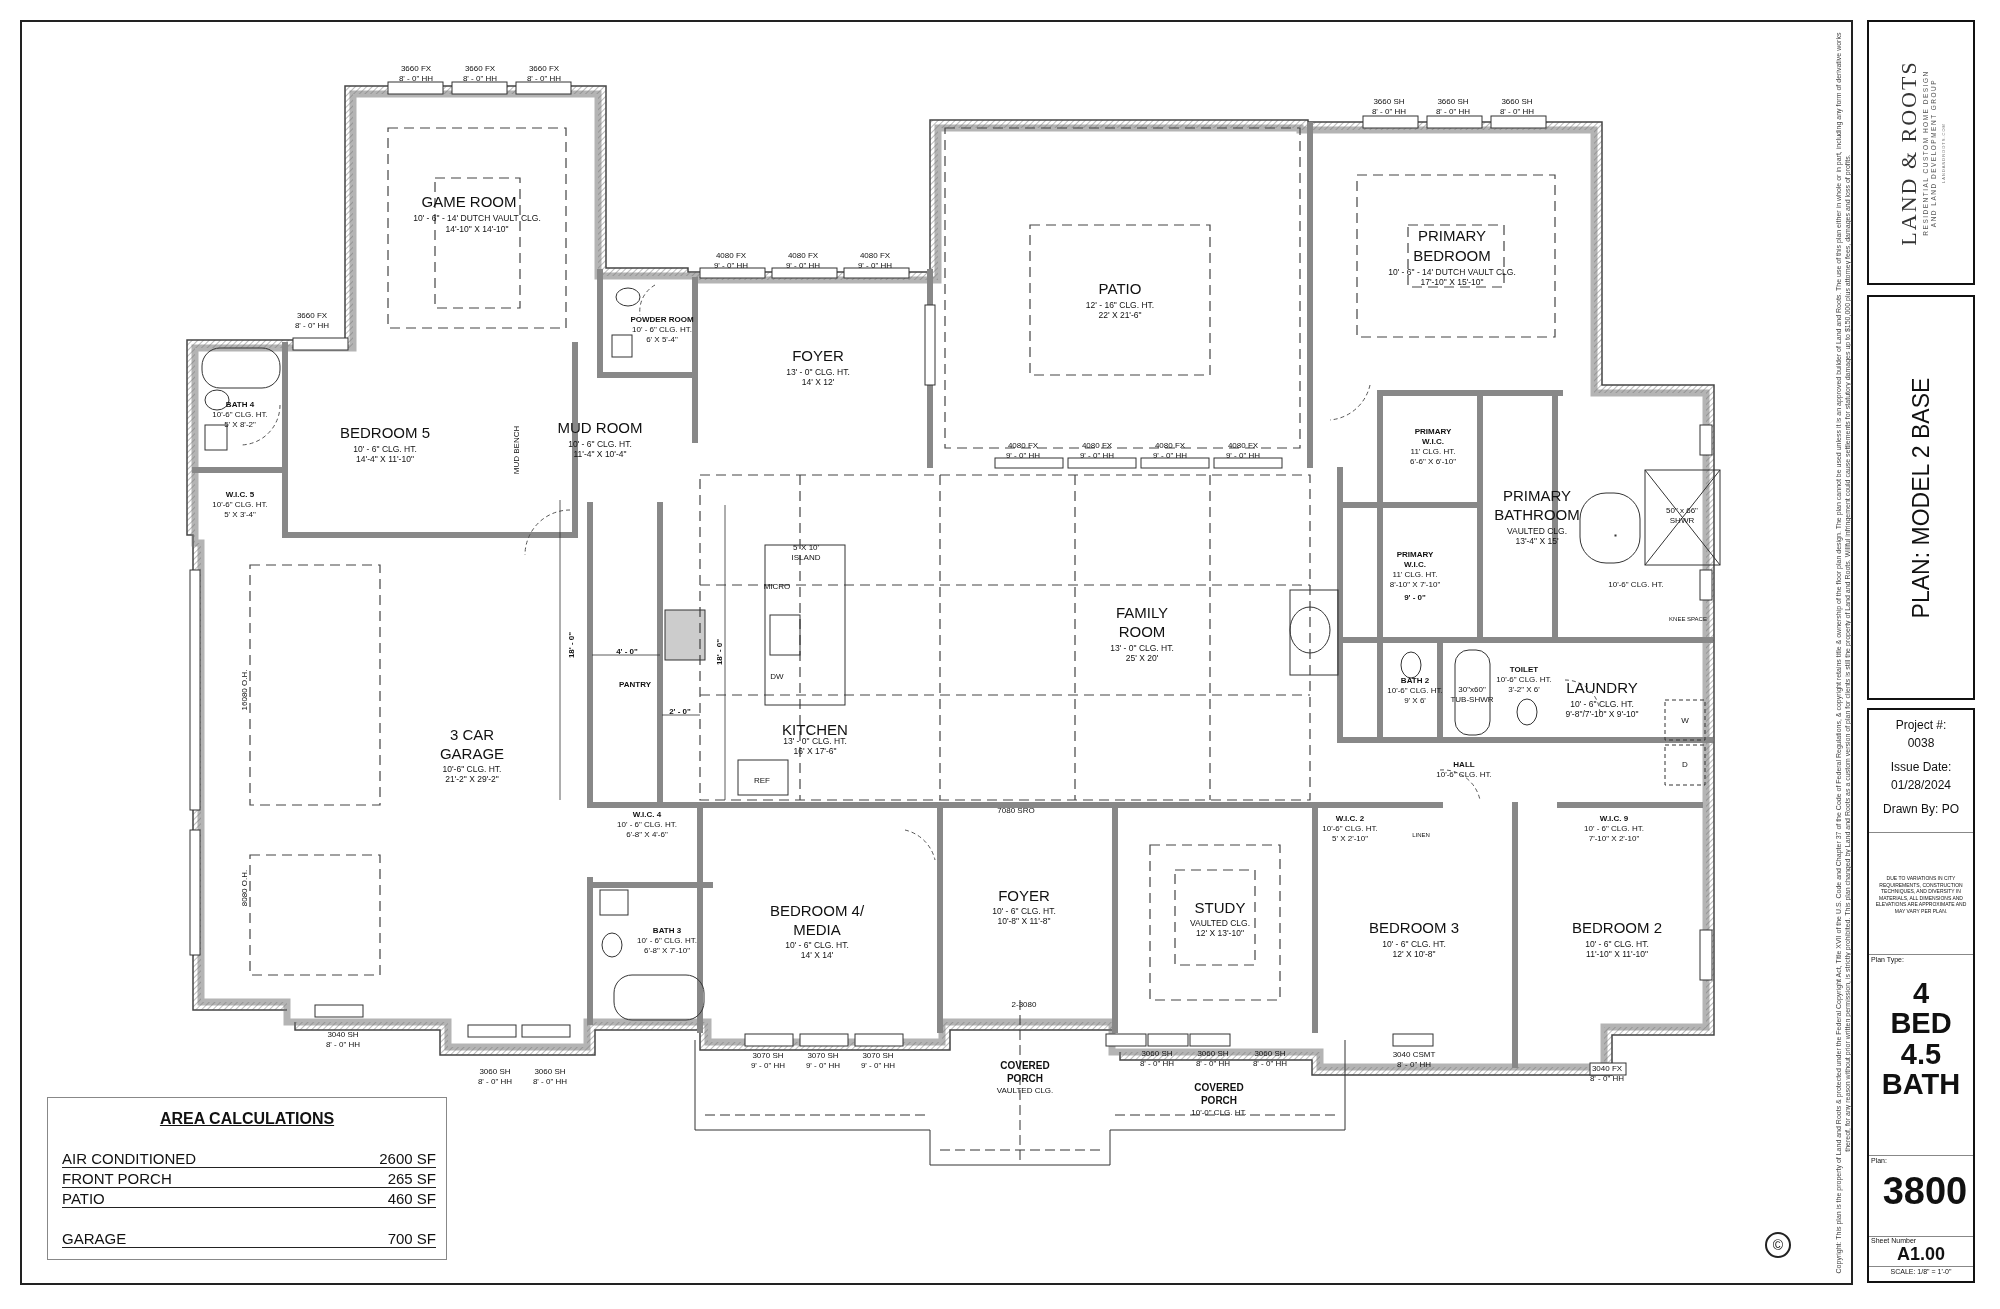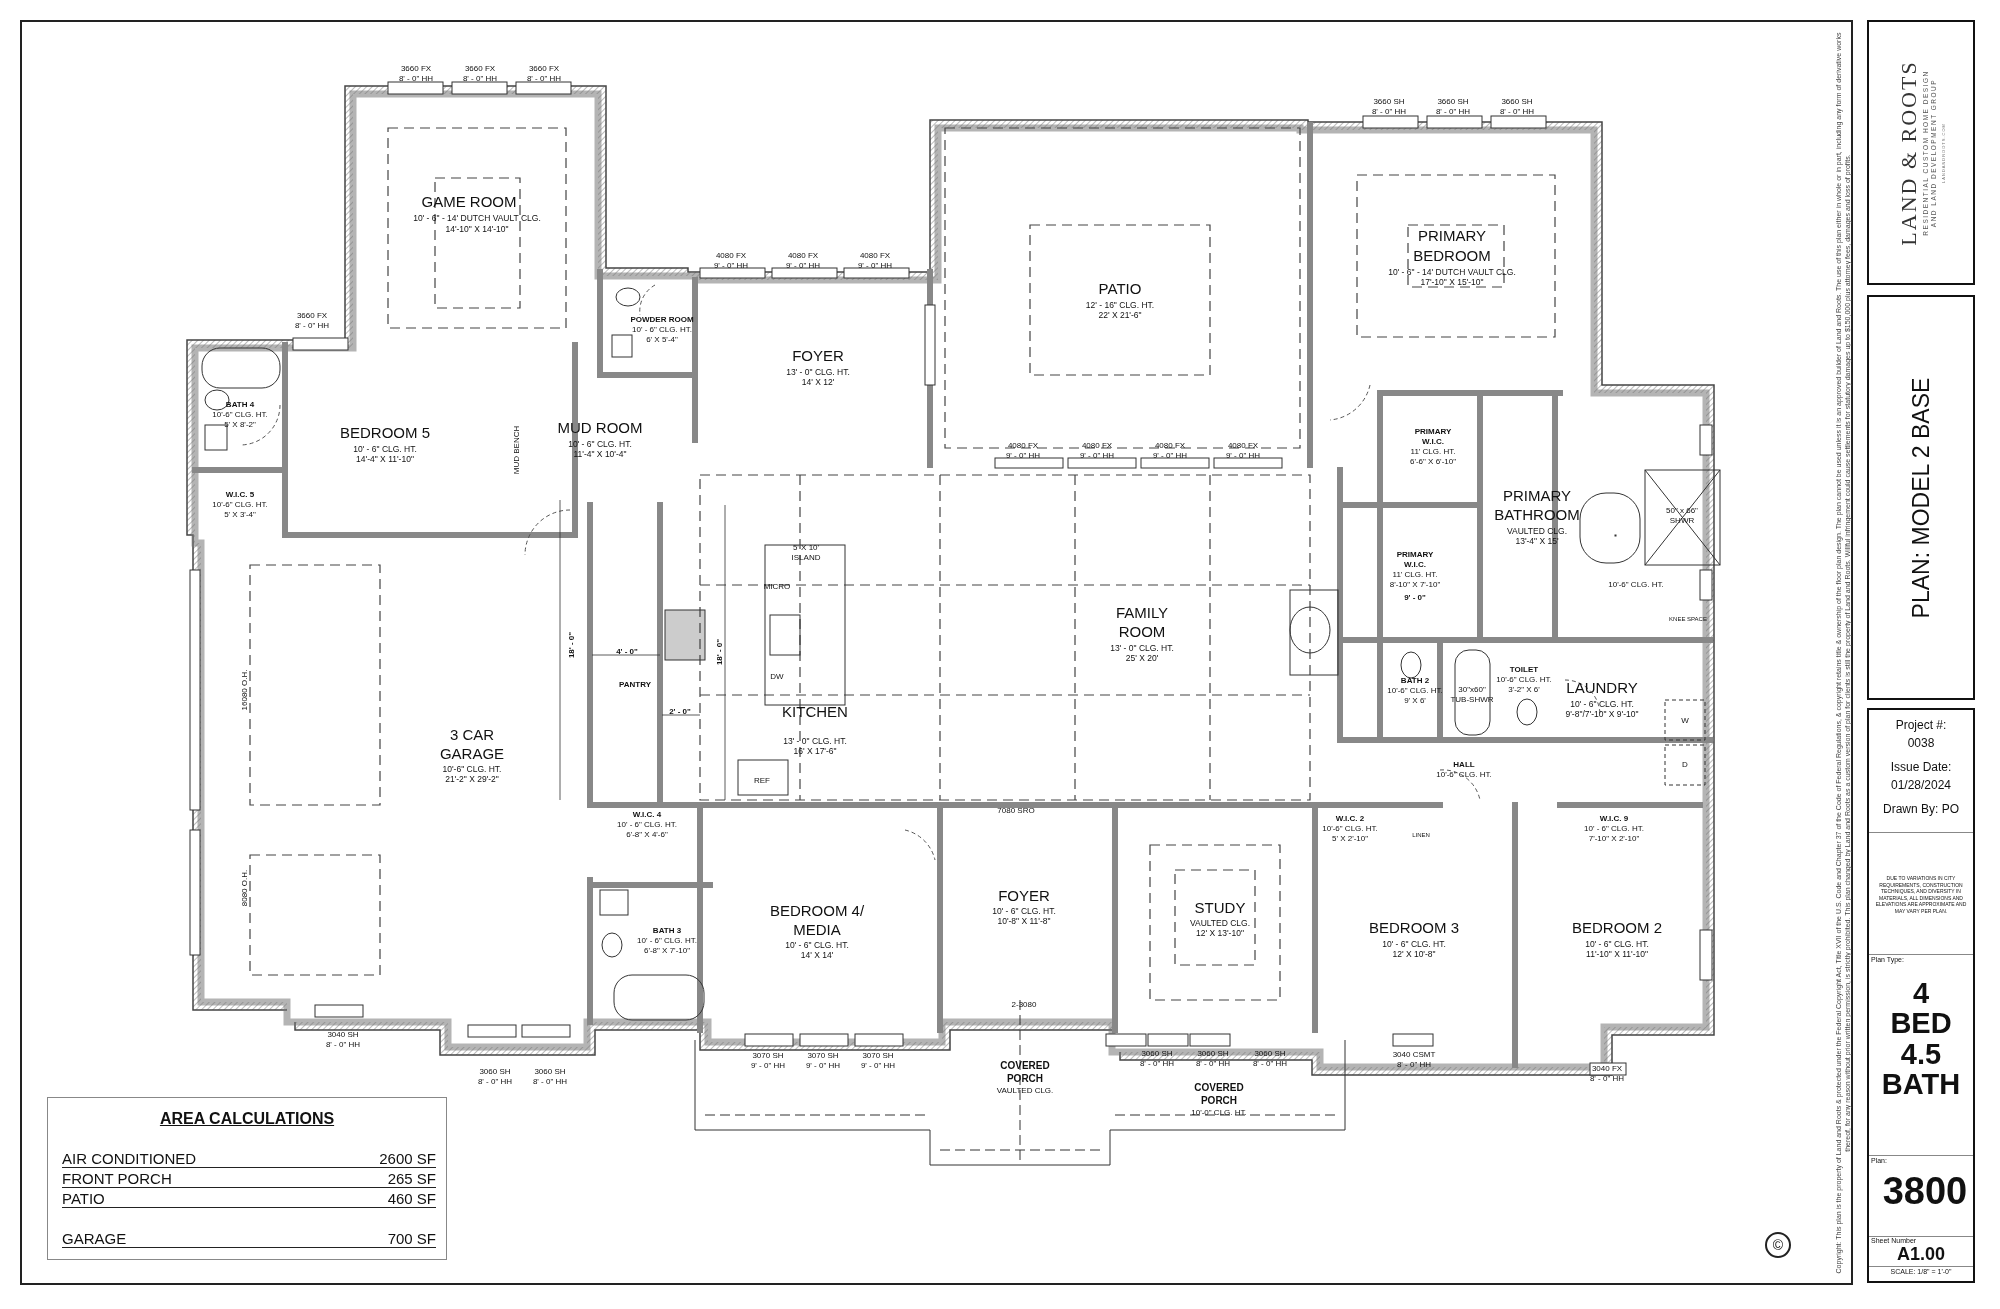--- a/index.html
+++ b/index.html
@@ -239,21 +239,21 @@
 <div class="lbl xs" style="left:1682px;top:506px;">50" x 66"</div>
 <div class="lbl xs" style="left:1682px;top:516px;">SHWR</div>
 <div class="lbl xs" style="left:1636px;top:580px;">10'-6" CLG. HT.</div>
 <div class="lbl xs" style="left:1688px;top:616px;font-size:6px;">KNEE SPACE</div>
 
 <div class="lbl mid" style="left:1142px;top:605px;">FAMILY</div>
 <div class="lbl mid" style="left:1142px;top:624px;">ROOM</div>
 <div class="lbl sm" style="left:1142px;top:644px;">13' - 0" CLG. HT.</div>
 <div class="lbl sm" style="left:1142px;top:654px;">25' X 20'</div>
 
-<div class="lbl mid" style="left:815px;top:704px;">KITCHEN</div>
+<div class="lbl mid" style="left:815px;top:722px;">KITCHEN</div>
 <div class="lbl sm" style="left:815px;top:737px;">13' - 0" CLG. HT.</div>
 <div class="lbl sm" style="left:815px;top:747px;">16' X 17'-6"</div>
 <div class="lbl xs" style="left:806px;top:543px;">5' X 10'</div>
 <div class="lbl xs" style="left:806px;top:553px;">ISLAND</div>
 <div class="lbl xs" style="left:777px;top:582px;">MICRO</div>
 <div class="lbl xs" style="left:777px;top:672px;">DW</div>
 <div class="lbl xs" style="left:762px;top:776px;">REF</div>
 <div class="lbl xs bold rot" style="left:720px;top:652px;">18' - 0"</div>
 <div class="lbl xs bold" style="left:627px;top:647px;">4' - 0"</div>
 <div class="lbl xs bold" style="left:680px;top:707px;">2' - 0"</div>

